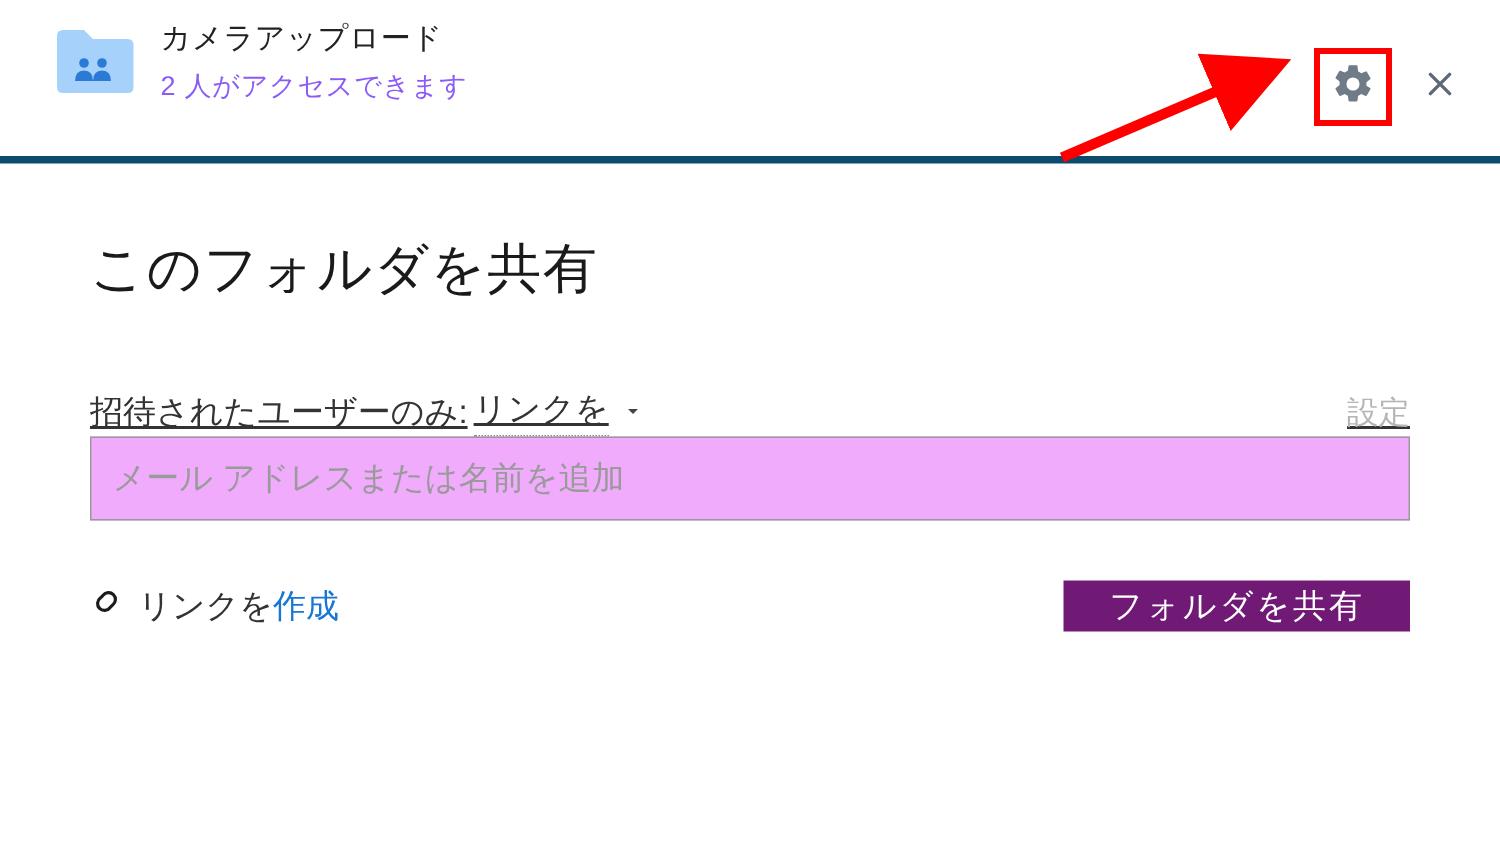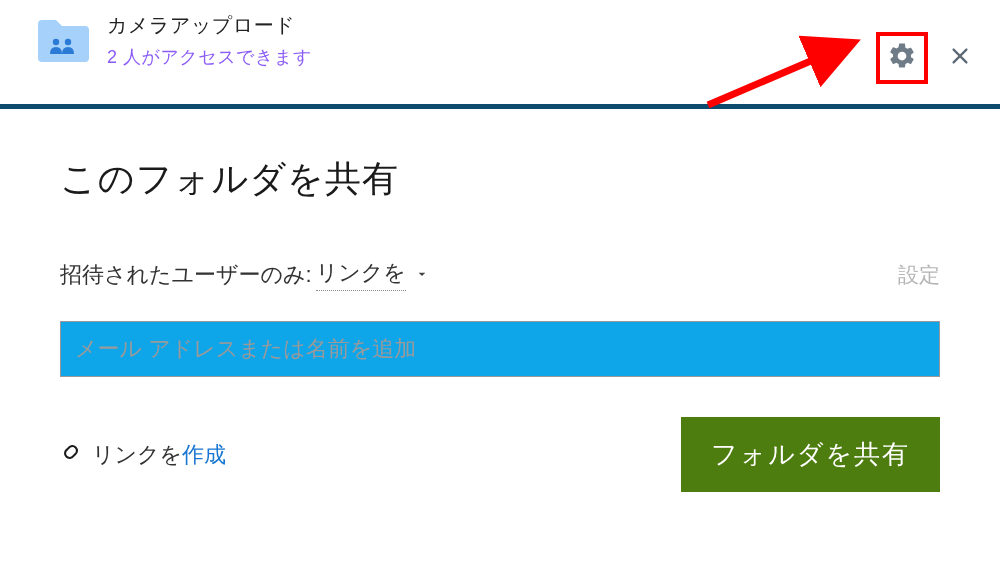--- a/index.html
+++ b/index.html
@@ -67,21 +67,21 @@
       font-size: 36px;
       font-weight: 300;
       color: #1a1a1a;
       margin-bottom: 54px;
       letter-spacing: 1px;
     }
     .perm-row {
       display: flex;
       align-items: center;
       justify-content: space-between;
-      margin-bottom: 30px;
+      text-decoration: underline;
     }
     .perm-left { display: flex; align-items: center; font-size: 22px; }
     .perm-label { color: #333; }
     .perm-value {
       color: #333;
       margin-left: 4px;
       border-bottom: 1px dotted #888;
       cursor: pointer;
       padding-bottom: 2px;
     }
@@ -91,44 +91,44 @@
       color: #b5b5b5;
       cursor: pointer;
     }
     .email-input {
       width: 100%;
       height: 56px;
       border: 1px solid #999;
       font-size: 22px;
       padding: 0 14px;
       color: #333;
-      background: #0ea5e9;
+      background: #f0abfc;
     }
     .email-input::placeholder { color: #9a9a9a; }
     .footer-row {
       display: flex;
       align-items: center;
       justify-content: space-between;
       margin-top: 40px;
     }
     .link-create {
       display: flex;
       align-items: center;
       font-size: 22px;
       color: #333;
       cursor: pointer;
     }
     .link-icon { margin-right: 10px; }
     .link-blue { color: #1976d2; }
     .share-btn {
-      background: #4d7c0f;
+      background: #701a75;
       color: #fff;
-      font-size: 26px;
+      font-size: 22px;
       border: none;
-      padding: 20px 30px;
+      padding: 2px 30px;
       cursor: pointer;
       letter-spacing: 2px;
     }
     .arrow-annotation {
       position: absolute;
       top: 35px;
       left: 698px;
       pointer-events: none;
     }
   </style>

